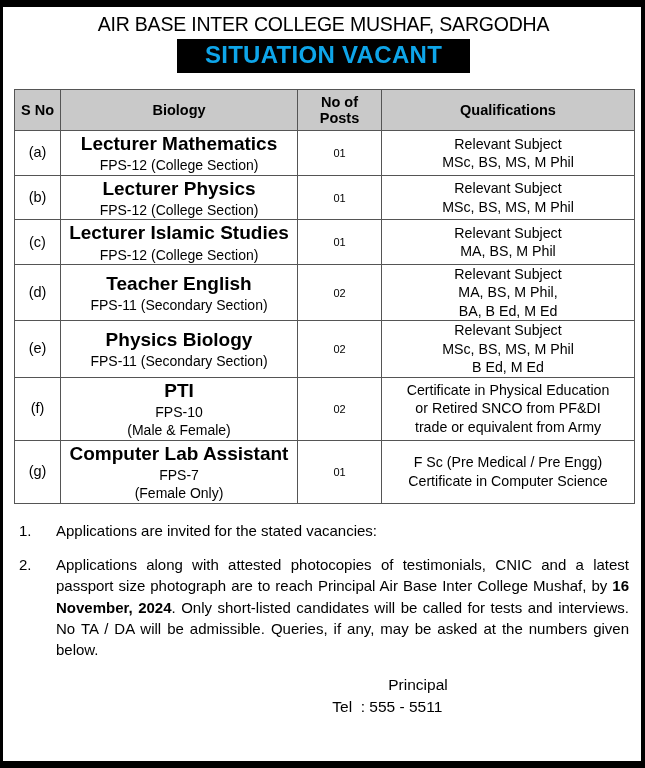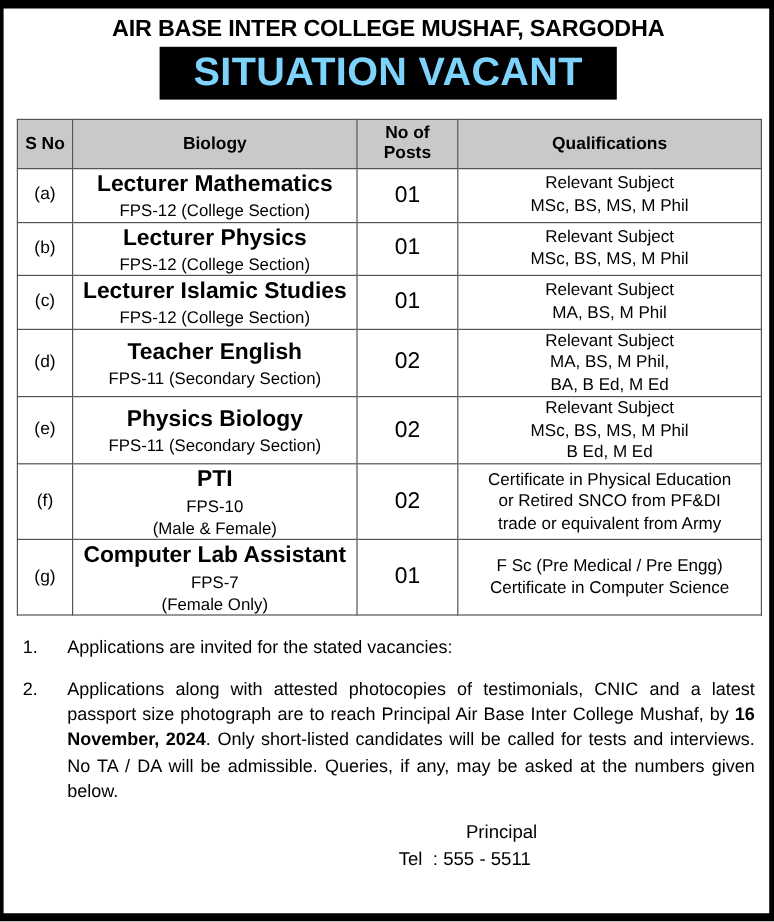--- a/index.html
+++ b/index.html
@@ -30,35 +30,35 @@
     box-sizing: border-box;
     width: 100%;
     height: 100%;
     padding: 5px 8px 0 11px;
   }
 
   
   .org-title {
     text-align: center;
     font-size: 19.5px;
-    font-weight: bold;
+    font-weight: normal;
     letter-spacing: -0.2px;
     line-height: 1.1;
     margin: 2px 0 4px 0;
     white-space: nowrap;
   }
   .banner-wrap {
     display: flex;
     justify-content: center;
     margin-bottom: 8px;
   }
   .banner {
     background: #000000;
-    color: #7dd3fc;
-    font-size: 33px;
+    color: #0ea5e9;
+    font-size: 24px;
     font-weight: bold;
     letter-spacing: 0.3px;
     padding: 3px 28px 5px 28px;
     line-height: 1.08;
     white-space: nowrap;
   }
 
   
   table.vacancy {
     border-collapse: collapse;
@@ -101,21 +101,21 @@
     font-weight: bold;
     font-size: 19px;
     display: block;
   }
   td.vac .vsub {
     display: block;
     font-size: 14px;
   }
   td.posts {
     text-align: center;
-    font-size: 19px;
+    font-size: 11px;
   }
   td.qual {
     text-align: center;
     font-size: 14.2px;
     line-height: 1.3;
     padding: 3px 2px;
   }
   td.qual .qline { display: block; }
 
   

